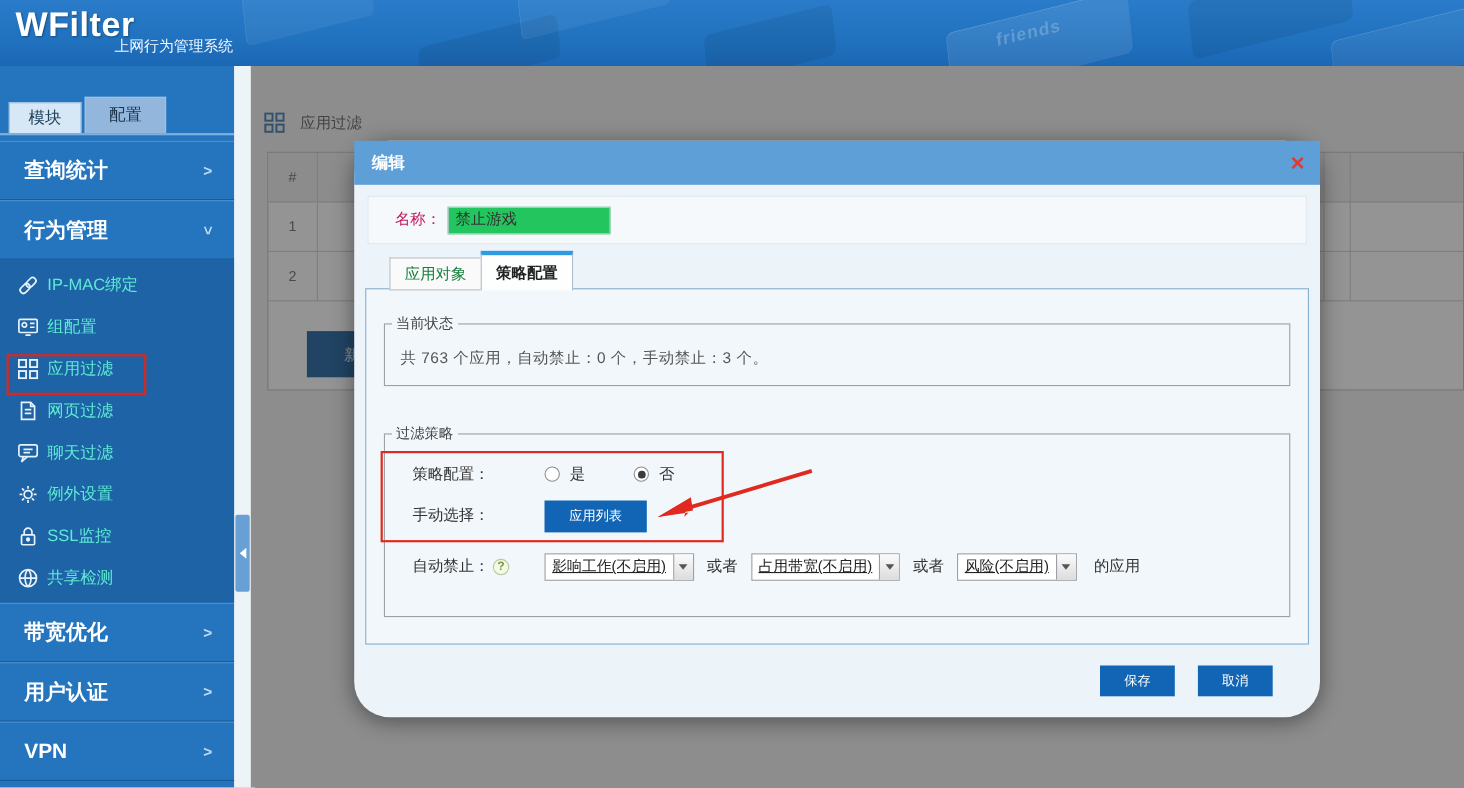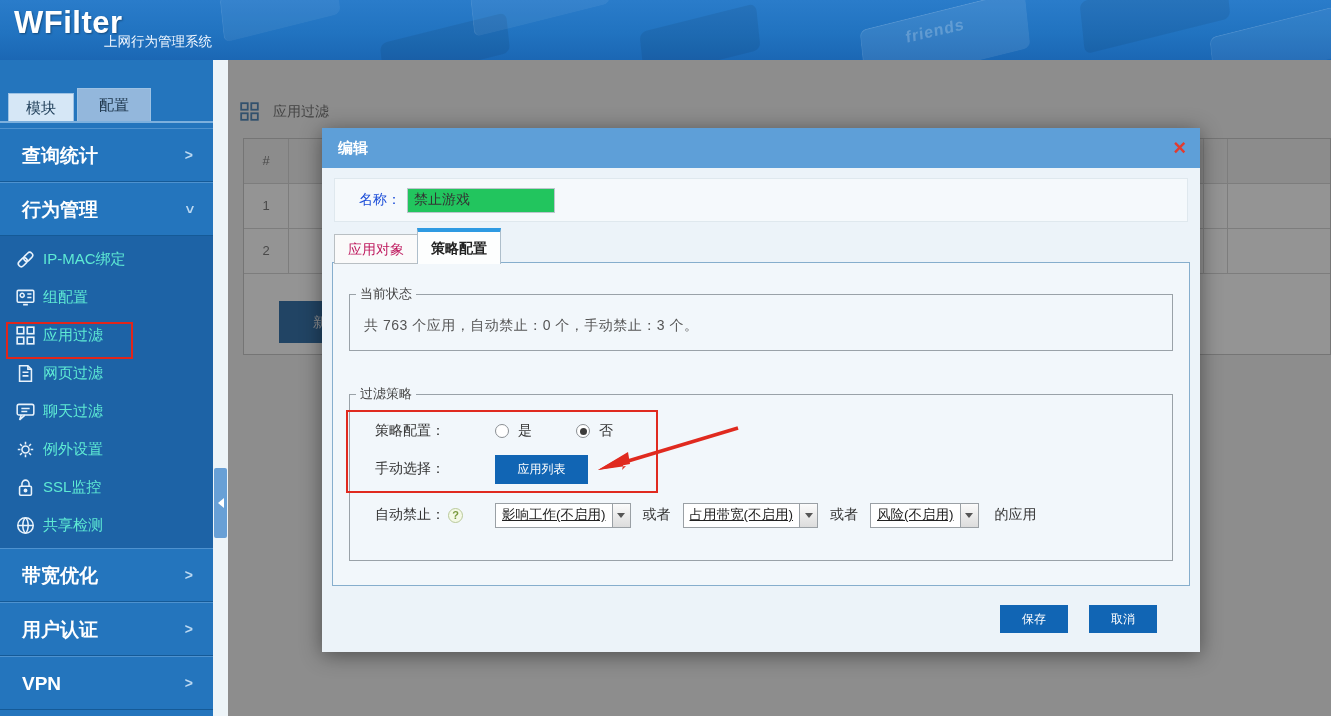--- a/index.html
+++ b/index.html
@@ -56,34 +56,34 @@
   .bg-vline { position:absolute; top:0; width:1px; height:135px; background:#d5d5d5; }
   .bg-newbtn { position:absolute; left:35px; top:162px; width:62px; height:42px; background:#2f6ea8;
     color:#e8eef4; font-size:14px; border:none; text-align:right; line-height:42px; }
 
   
   .overlay { position:absolute; left:228px; top:60px; width:1103px; height:656px;
     background:rgba(18,18,18,0.45); z-index:5; }
 
   
   .modal { position:absolute; left:322px; top:128px; width:878px; height:524px; background:#ecf3f9;
-    box-shadow:0 3px 20px rgba(0,0,0,0.45); z-index:10; }
+    box-shadow:0 3px 20px rgba(0,0,0,0.45); z-index:10;border-radius:32px; }
   .m-head { height:40px; background:#5e9fd8; display:flex; align-items:center; }
   .m-title { color:#fff; font-size:15px; font-weight:bold; padding-left:16px; }
   .m-close { margin-left:auto; margin-right:14px; color:#e23b30; font-size:22px; font-weight:bold;
     line-height:20px; cursor:pointer; }
   .m-namebox { position:absolute; left:12px; right:12px; top:50px; height:44px; background:#f5f9fc;
     border:1px solid #dfe8ee; display:flex; align-items:center; padding-left:24px; }
-  .m-namebox label { font-size:14px; color:#1d4ed8; margin-right:6px; }
+  .m-namebox label { font-size:14px; color:#be185d; margin-right:6px; }
   .m-nameinput { width:148px; height:25px; border:1px solid #bcc6cd; background:#22c55e; font-size:14px;
     color:#333; padding:0 6px; font-family:inherit; }
   .m-tabs { position:absolute; left:12px; top:102px; height:34px; display:flex; align-items:flex-end; z-index:2; }
   .m-tab { text-align:center; font-size:14px; cursor:pointer; }
   .m-tab.inactive { width:83px; height:30px; line-height:29px; background:#fafafa; border:1px solid #b9bfc3;
-    color:#be185d; border-right:none; }
+    color:#15803d; border-right:none;margin-left:20px; }
   .m-tab.active { width:84px; height:36px; line-height:32px; background:#fdfefe; border:1px solid #aebecb;
     border-top:4px solid #2e9ae2; border-bottom:none; font-weight:bold; color:#222; }
   .m-panel { position:absolute; left:10px; top:134px; width:858px; height:324px; background:#f2f7fb;
     border:1px solid #86aecd; }
   fieldset { border:1px solid #9aa2a8; margin:0 16px; background:transparent; }
   fieldset legend { font-size:13px; color:#444; padding:0 4px; margin-left:6px; }
   .fs-status { margin-top:22px; height:66px; }
   .fs-status p { font-size:14px; color:#555; padding:14px 0 0 14px; letter-spacing:0.5px; }
   .fs-policy { margin-top:34px; height:176px; padding:10px 0 0 0; }
   .p-row { display:flex; align-items:center; height:36px; padding-left:25px; font-size:14px; color:#333; }

